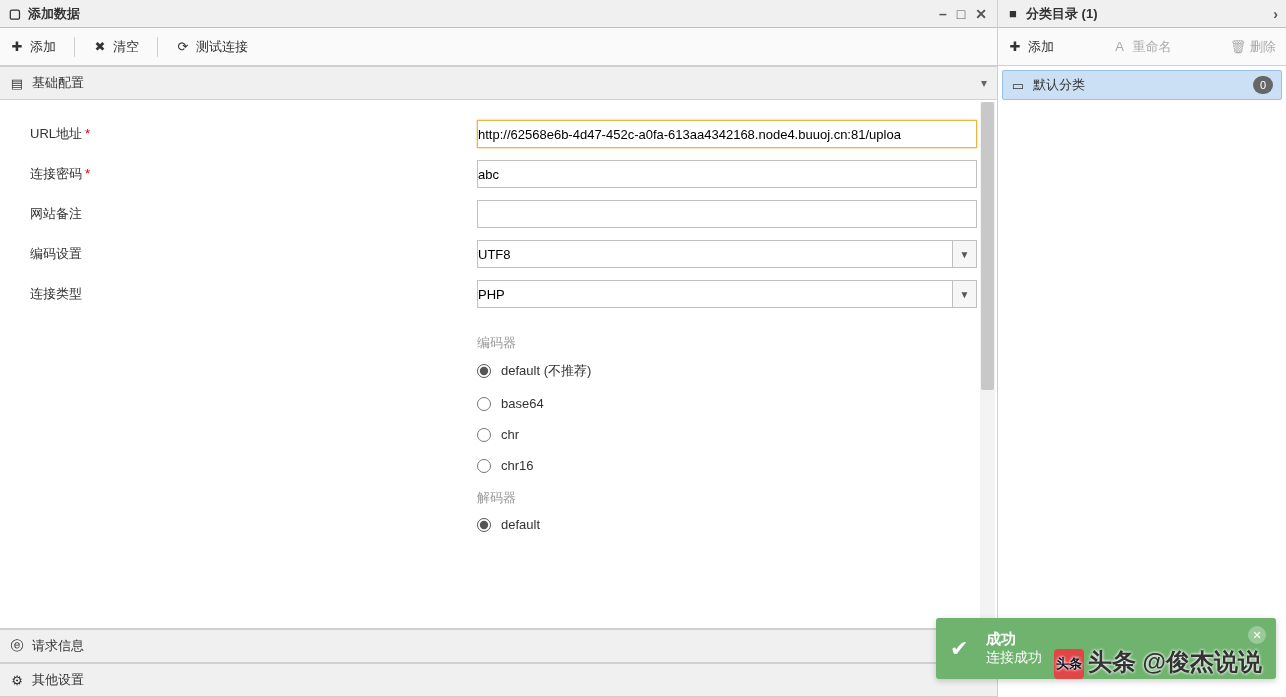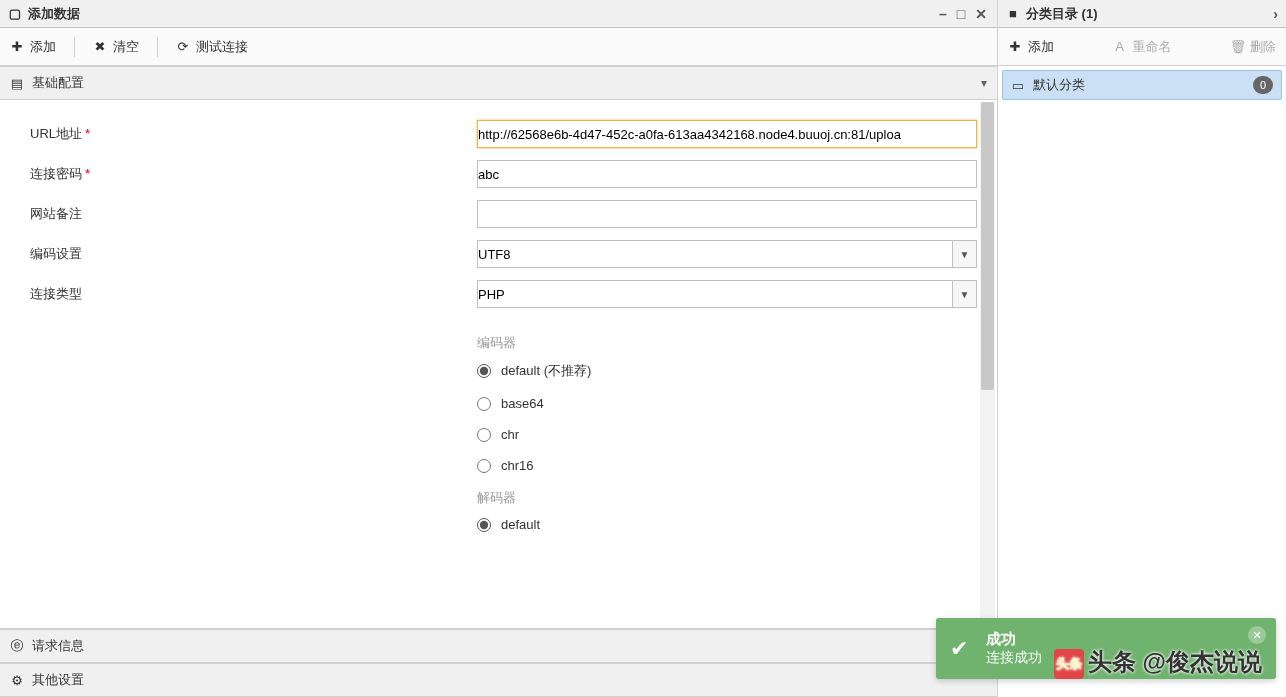--- a/index.html
+++ b/index.html
@@ -124,21 +124,21 @@
 .toast-title { font-weight: bold; font-size: 15px; }
 .toast-msg { font-size: 14px; opacity: 0.95; }
 
 
 .watermark {
   position: absolute; right: 24px; bottom: 18px;
   font-size: 24px; font-weight: bold; color: #333;
   text-shadow: 0 0 3px #fff, 0 0 3px #fff; pointer-events: none;
 }
 .watermark .logo {
-  display: inline-flex; width: 30px; height: 30px; background: #e24545; color: #fef9c3;
+  display: inline-flex; width: 30px; height: 30px; background: #e24545; color: #0f172a;
   border-radius: 4px; align-items: center; justify-content: center; font-size: 13px; margin-right: 4px;
   vertical-align: middle;
 }
 
 
 .ico { display: inline-block; width: 14px; text-align: center; }
 </style>
 </head>
 <body>
 

